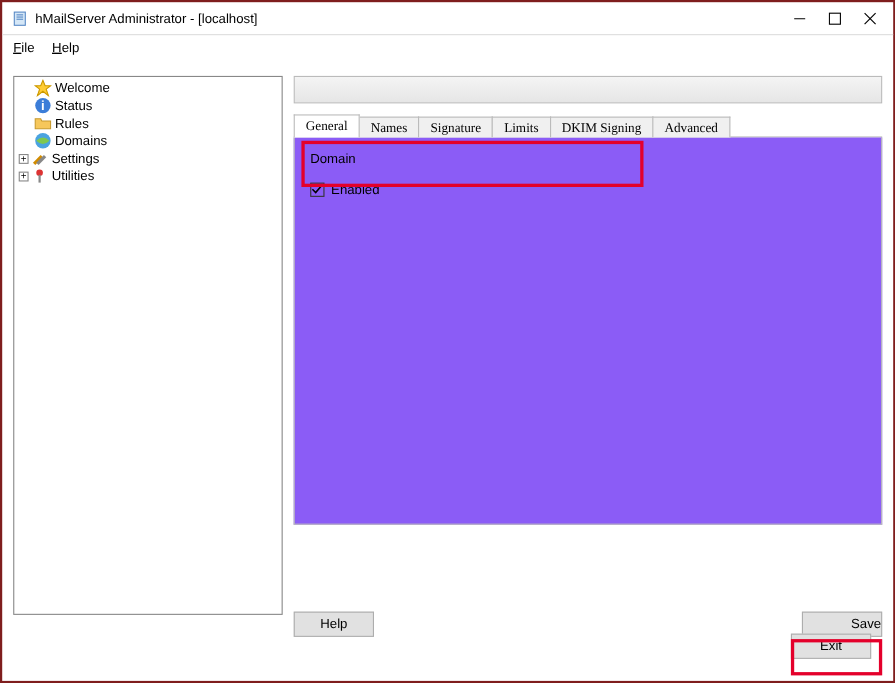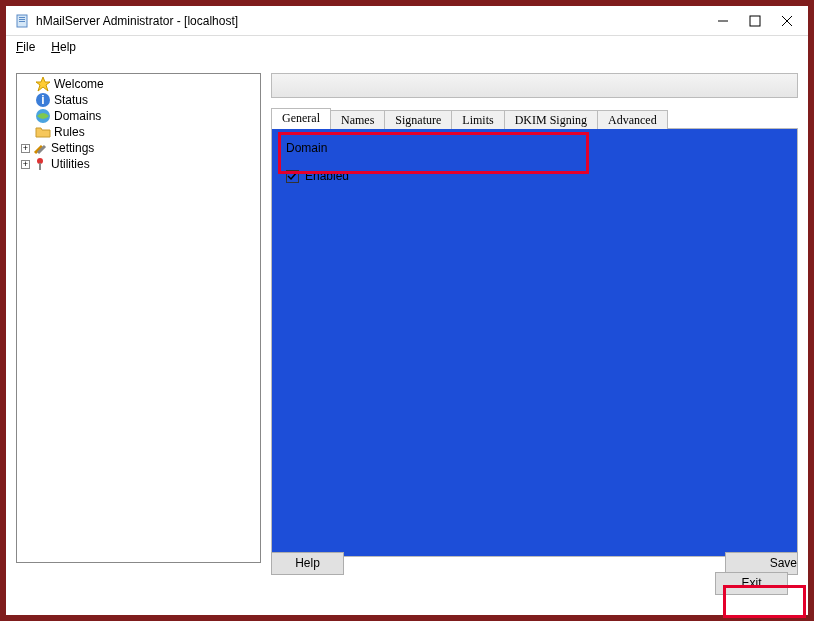--- a/index.html
+++ b/index.html
@@ -1,17 +1,17 @@
 <!DOCTYPE html>
 <html><head>
   <meta charset="utf-8">
   <style>
     * { box-sizing: border-box; font-family: "Segoe UI", Tahoma, sans-serif; font-size: 12px; }
     body { margin: 0; background: #fff; }
-    .outer-border { border: 6px solid #7f1d1d; width: 814px; height: 621px; position: relative; background: #fff; }
+    .outer-border { border: 2px solid #7f1d1d; width: 814px; height: 621px; position: relative; background: #fff; }
     .titlebar { height: 30px; display: flex; align-items: center; padding: 0 8px; border-bottom: 1px solid #ddd; }
     .titlebar .app-icon { width: 16px; height: 16px; margin-right: 6px; }
     .titlebar .title-text { flex: 1; }
     .win-btns { display: flex; gap: 18px; align-items: center; margin-right: 6px; }
     .win-btn { width: 14px; height: 14px; display: flex; align-items: center; justify-content: center; }
     .menubar { height: 22px; display: flex; align-items: center; padding: 2px 10px; gap: 16px; }
     .menubar span { text-decoration: underline; text-decoration-color: transparent; }
     .menubar span::first-letter { text-decoration: underline; }
     .content-area { position: absolute; top: 60px; left: 10px; right: 10px; bottom: 10px; }
     .tree-panel { position: absolute; left: 0; top: 7px; width: 245px; height: 490px; border: 1px solid #888; background: #fff; }
@@ -20,21 +20,21 @@
     .tree-row .exp { width: 9px; height: 9px; border: 1px solid #888; font-size: 9px; line-height: 7px; text-align: center; margin-right: 2px; background: #fff; }
     .tree-row .icon { width: 16px; height: 16px; margin-right: 3px; flex-shrink: 0; }
     .tree-row .label { white-space: nowrap; }
     .right-panel { position: absolute; left: 255px; top: 7px; right: 0; bottom: 30px; }
     .toolbar-strip { height: 25px; background: linear-gradient(#f4f4f4,#e6e6e6); border: 1px solid #bbb; }
     .tabs-container { margin-top: 10px; }
     .tabs { display: flex; border-bottom: 1px solid #bbb; height: 21px; }
     .tab { padding: 2px 10px; border: 1px solid #bbb; border-bottom: none; background: #f0f0f0; margin-right: -1px; position: relative; font-family: Liberation Serif, serif; }
     .tab.active { background: #fff; z-index: 2; height: 21px; }
     .tab:not(.active) { margin-top: 2px; height: 19px; }
-    .tab-content { border: 1px solid #bbb; border-top: none; padding: 12px 14px; height: 428px; background: #1d4ed8; }
+    .tab-content { border: 1px solid #bbb; border-top: none; padding: 12px 14px; height: 352px; background: #8b5cf6; }
     .field-label { margin-bottom: 2px; }
     .input-text { width: 280px; height: 19px; border: 1px solid #7a9fd4; padding: 1px 3px; }
     .checkbox-row { display: flex; align-items: center; gap: 6px; margin-top: 14px; }
     .chk { width: 13px; height: 13px; border: 1px solid #333; display: flex; align-items: center; justify-content: center; }
     .btn { width: 73px; height: 23px; border: 1px solid #adadad; background: #e1e1e1; text-align: center; line-height: 21px; }
     .btn-help { position: absolute; left: 0; bottom: 0; }
     .btn-save { position: absolute; right: 0; bottom: 0; text-align: right; }
     .btn-exit { position: absolute; right: 10px; bottom: 10px; width: 73px; height: 23px; border: 1px solid #adadad; background: #e1e1e1; text-align: center; line-height: 21px; }
     .highlight-red-1 { position: absolute; border: 3px solid #e4002b; pointer-events: none; }
     .highlight-red-2 { position: absolute; border: 3px solid #e4002b; pointer-events: none; }
@@ -88,30 +88,30 @@
         </div>
         <div class="tree-row" style="padding-left:14px">
           <span class="icon"><svg width="16" height="16">
                 <circle cx="8" cy="8" r="7" fill="#3b7dd8"></circle>
                 <text x="8" y="12" text-anchor="middle" fill="#fff" font-size="11" font-weight="bold">i</text>
               </svg></span>
           <span class="label">Status</span>
         </div>
         <div class="tree-row" style="padding-left:14px">
           <span class="icon"><svg width="16" height="16">
+                <path d="M1,4 L6,4 L7,6 L15,6 L15,13 L1,13 Z" fill="#f6c75b" stroke="#c89a2e"></path>
+              </svg></span>
+          <span class="label">Rules</span>
+        </div>
+        <div class="tree-row" style="padding-left:14px">
+          <span class="icon"><svg width="16" height="16">
                 <circle cx="8" cy="8" r="7" fill="#4aa3e0"></circle>
                 <path d="M2,8 Q8,2 14,8 Q8,14 2,8" fill="#7ec850"></path>
               </svg></span>
           <span class="label">Domains</span>
-        </div>
-        <div class="tree-row" style="padding-left:14px">
-          <span class="icon"><svg width="16" height="16">
-                <path d="M1,4 L6,4 L7,6 L15,6 L15,13 L1,13 Z" fill="#f6c75b" stroke="#c89a2e"></path>
-              </svg></span>
-          <span class="label">Rules</span>
         </div>
         <div class="tree-row" style="padding-left:0">
           <span class="exp">+</span>
           <span class="icon"><svg width="16" height="16">
                 <line x1="3" y1="13" x2="10" y2="6" stroke="#d18b00" stroke-width="3"></line>
                 <line x1="6" y1="13" x2="13" y2="6" stroke="#888" stroke-width="3"></line>
               </svg></span>
           <span class="label">Settings</span>
         </div>
         <div class="tree-row" style="padding-left:0">

